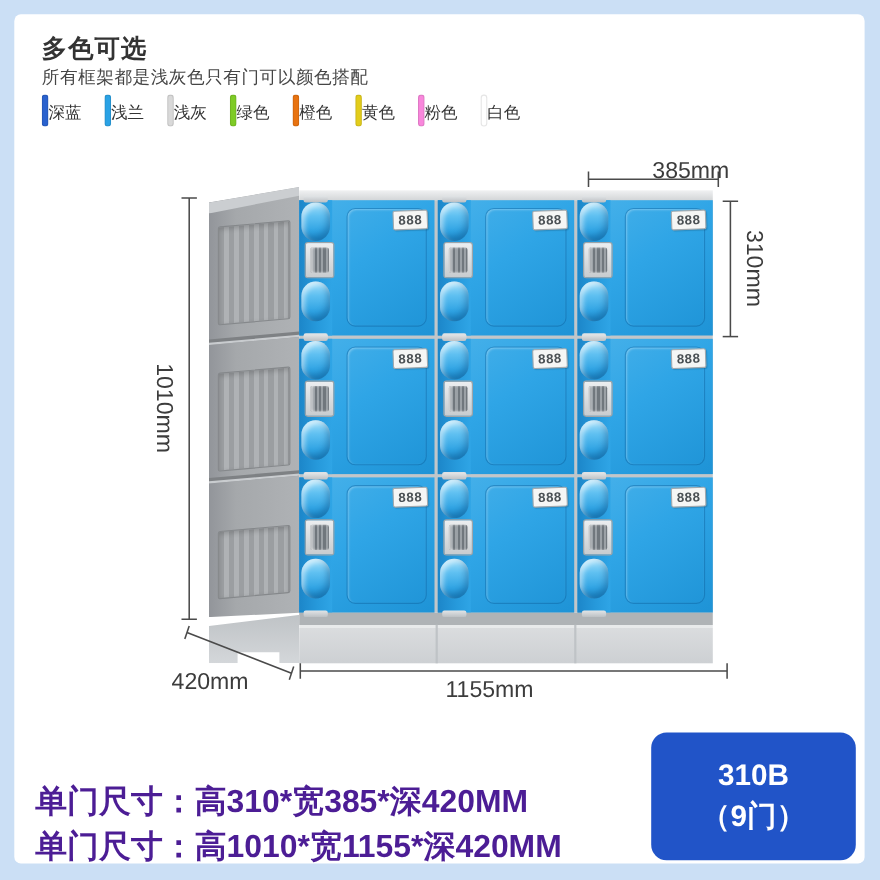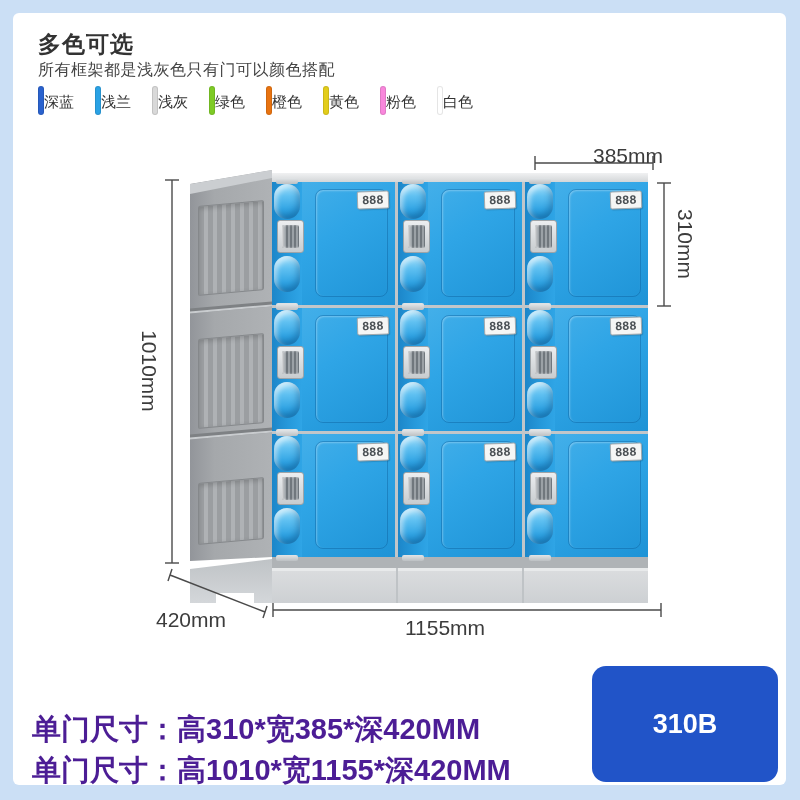--- a/index.html
+++ b/index.html
@@ -330,13 +330,14 @@
 
 <div class="abs card-bottom">
   <div class="specs">
     <span>单门尺寸：高310*宽385*深420MM</span>
     <span>单门尺寸：高1010*宽1155*深420MM</span>
   </div>
 </div>
 
 <div class="abs badge" style="background: rgb(33, 84, 200);">
   <span>310B</span>
+  <span>（9门）</span>
 </div>
 
 </body></html>

